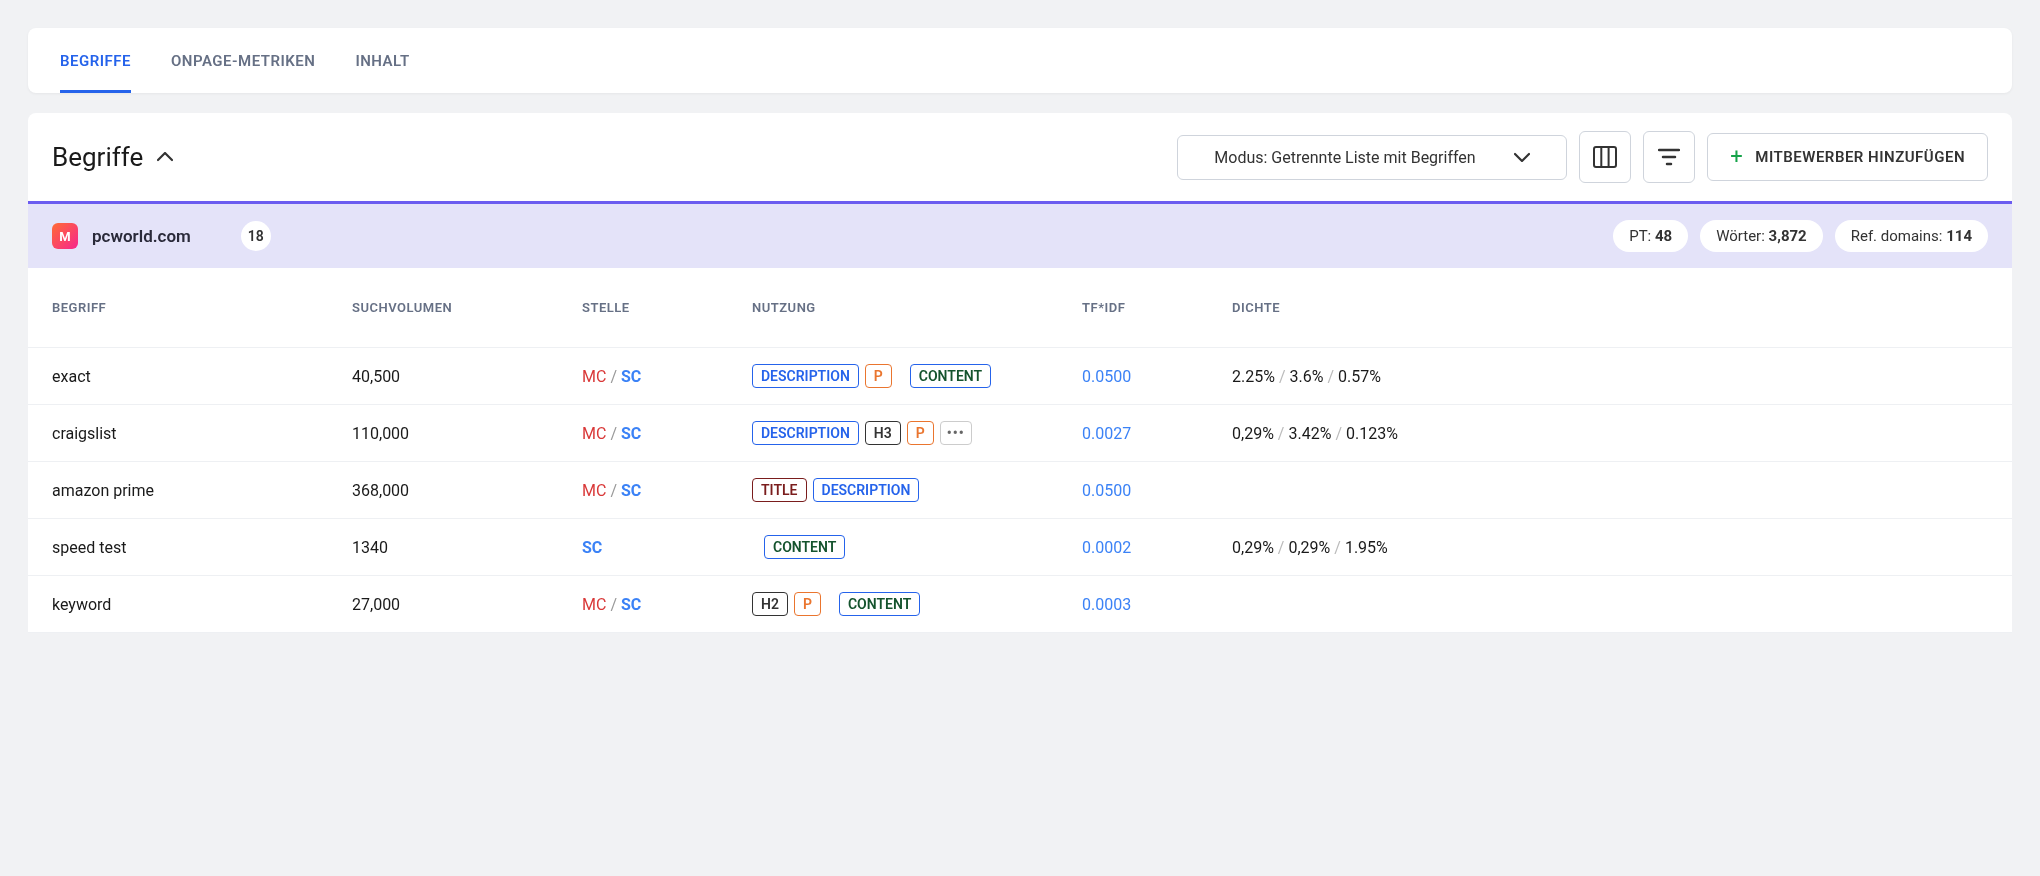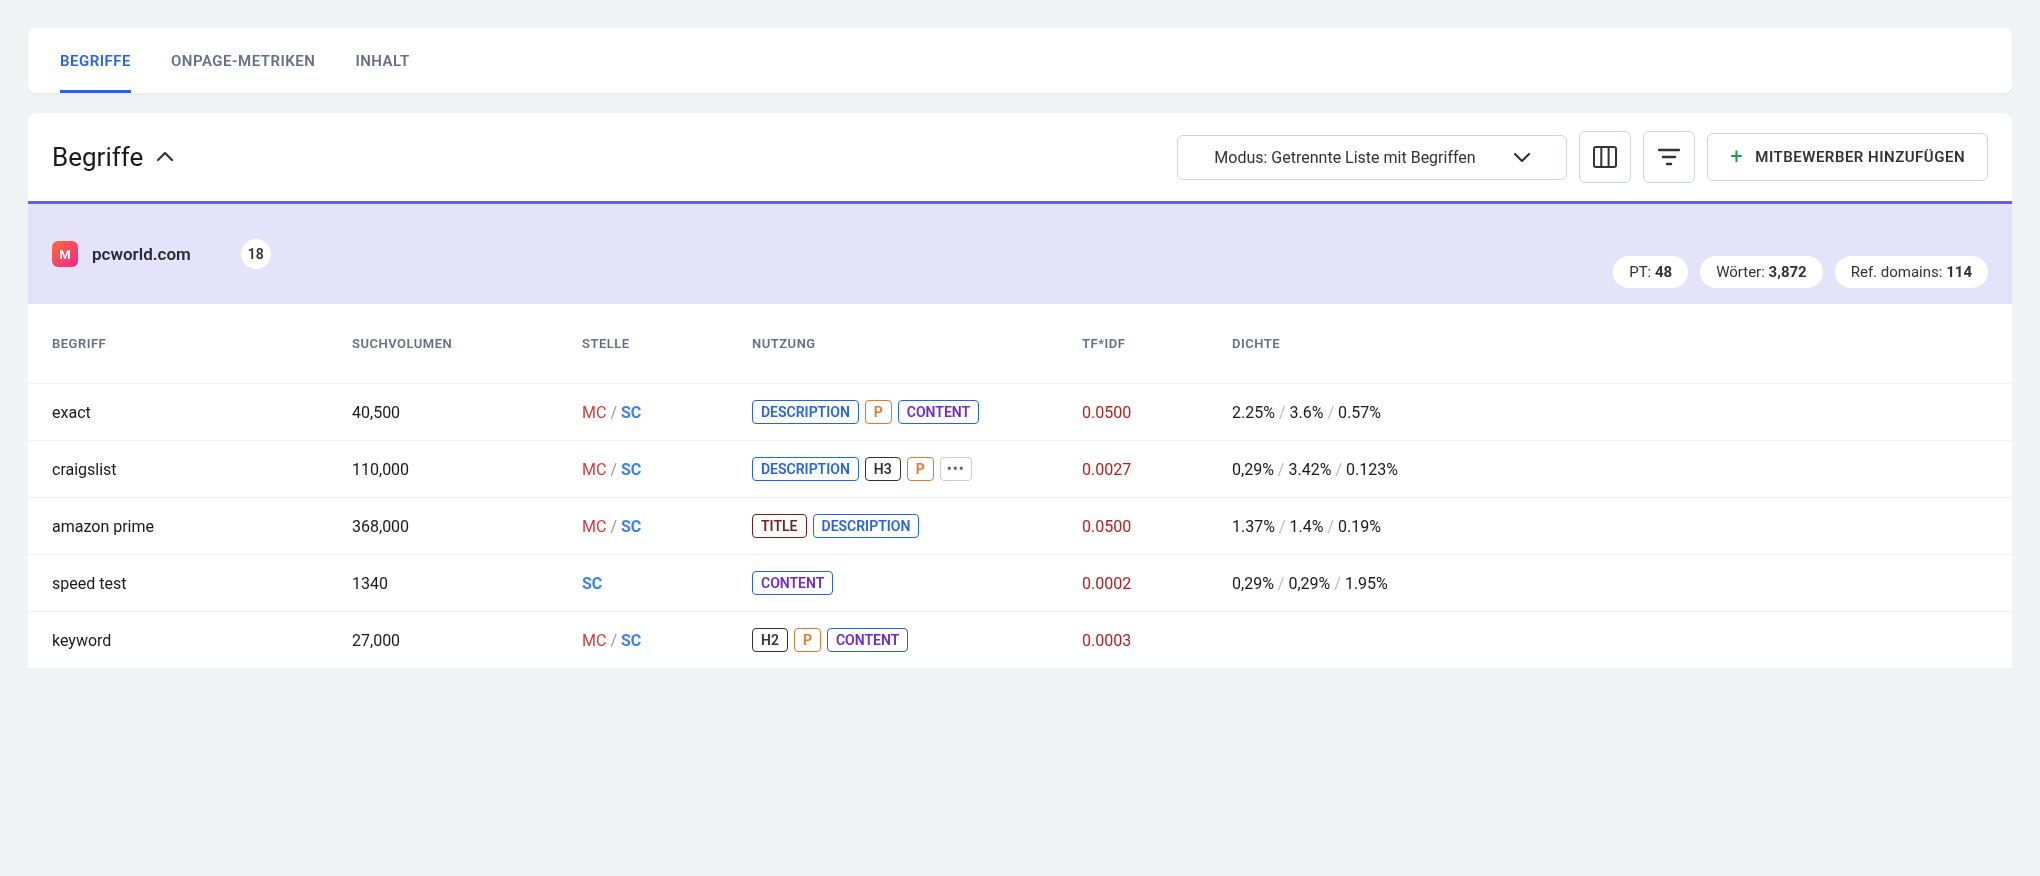--- a/index.html
+++ b/index.html
@@ -14,42 +14,42 @@
 .select-box { display: flex; align-items: center; justify-content: space-between; border: 1.5px solid #cfd4dc; border-radius: 6px; padding: 12px 36px; font-size: 16px; color: #333; min-width: 390px; cursor: pointer; }
 .icon-btn { border: 1.5px solid #cfd4dc; border-radius: 6px; width: 52px; height: 52px; display: flex; align-items: center; justify-content: center; cursor: pointer; background: #fff; }
 .add-btn { border: 1.5px solid #cfd4dc; border-radius: 6px; padding: 12px 22px; display: flex; align-items: center; gap: 12px; font-size: 15px; font-weight: 600; letter-spacing: 0.5px; cursor: pointer; background: #fff; color: #333; }
 .plus { color: #16a34a; font-size: 22px; font-weight: 400; line-height: 1; }
 .divider-bar { height: 3px; background: #6b5cf0; }
 .info-bar { background: #e4e3f9; padding: 16px 24px; display: flex; align-items: center; justify-content: space-between; }
 .info-left { display: flex; align-items: center; gap: 14px; }
 .site-icon { width: 26px; height: 26px; border-radius: 6px; background: linear-gradient(135deg, #ff6b35, #f7258e); display: flex; align-items: center; justify-content: center; color: #fff; font-size: 13px; font-weight: 700; }
 .site-name { font-size: 17px; font-weight: 600; color: #2a2a3a; }
 .count-badge { background: #fff; border-radius: 50%; width: 30px; height: 30px; display: flex; align-items: center; justify-content: center; font-size: 14px; font-weight: 600; color: #333; margin-left: 36px; }
-.info-right { display: flex; align-items: center; gap: 12px; margin-top: 36px; }
+.info-right { display: flex; align-items: center; gap: 12px; }
 .pill { background: #fff; border-radius: 16px; padding: 7px 16px; font-size: 15px; color: #333; }
 .pill b { font-weight: 700; }
 .table { background: #fff; }
 .thead { display: grid; grid-template-columns: 300px 230px 170px 330px 150px 1fr; padding: 32px 24px; border-bottom: 1px solid #eef0f3; }
 .th { font-size: 13px; font-weight: 600; letter-spacing: 0.5px; color: #667085; text-transform: uppercase; }
 .trow { display: grid; grid-template-columns: 300px 230px 170px 330px 150px 1fr; padding: 16px 24px; border-bottom: 1px solid #eef0f3; align-items: center; font-size: 16px; }
 .term { color: #1a1a1a; }
 .vol { color: #1a1a1a; }
 .stelle { color: #1a1a1a; }
 .mc { color: #d93838; }
 .sc { color: #3b82f6; font-weight: bold; }
 .sep { color: #999; margin: 0 4px; }
 .tags { display: flex; gap: 6px; flex-wrap: wrap; }
 .tag { border: 1.5px solid; border-radius: 4px; padding: 3px 8px; font-size: 14px; font-weight: 600; }
 .tag-desc { color: #2563eb; border-color: #2563eb; }
-.tag-content { color: #6d28d9; border-color: #2563eb; }
+.tag-content { color: #14532d; border-color: #2563eb; margin-left: 12px; }
 .tag-p { color: #ea752e; border-color: #ea752e; }
 .tag-title { color: #7a1d1d; border-color: #7a1d1d; }
 .tag-h { color: #333; border-color: #333; }
 .tag-more { color: #666; border-color: #ccc; letter-spacing: 1px; padding: 3px 6px; }
-.tfidf { color: #b91c1c; }
+.tfidf { color: #3b82f6; }
 .dichte { color: #1a1a1a; }
 .dichte .d-sep { color: #bbb; margin: 0 4px; }
 svg { display: block; }
 </style>
 </head>
 <body>
 
 <div class="card">
   <div class="tabs">
     <div class="tab active">BEGRIFFE</div>
@@ -159,21 +159,20 @@
       </div>
       <div class="trow">
         <div class="term">amazon prime</div>
         <div class="vol">368,000</div>
         <div class="stelle"><span class="mc">MC</span><span class="sep">/</span><span class="sc">SC</span></div>
         <div class="tags">
           <span class="tag tag-title">TITLE</span>
           <span class="tag tag-desc">DESCRIPTION</span>
         </div>
         <div class="tfidf">0.0500</div>
-        <div class="dichte"><span>1.37%</span><span class="d-sep">/</span><span>1.4%</span><span class="d-sep">/</span><span>0.19%</span></div>
       </div>
       <div class="trow">
         <div class="term">speed test</div>
         <div class="vol">1340</div>
         <div class="stelle"><span class="sc">SC</span></div>
         <div class="tags">
           <span class="tag tag-content">CONTENT</span>
         </div>
         <div class="tfidf">0.0002</div>
         <div class="dichte"><span>0,29%</span><span class="d-sep">/</span><span>0,29%</span><span class="d-sep">/</span><span>1.95%</span></div>

